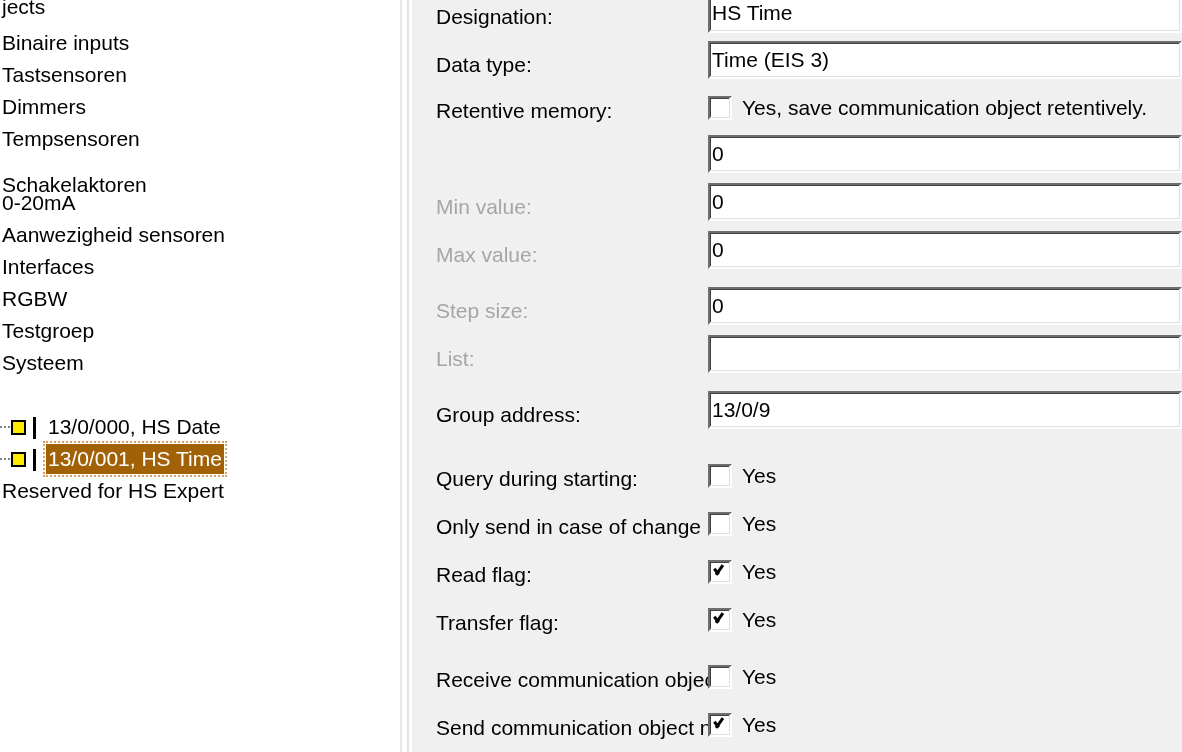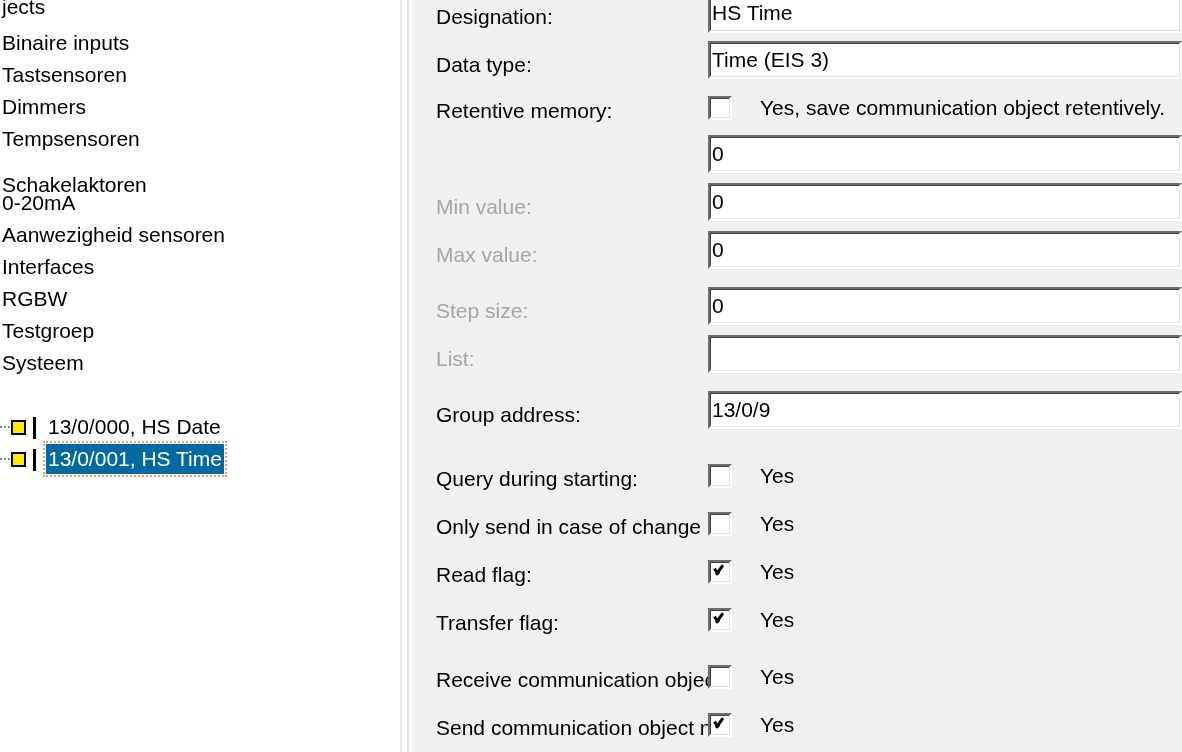--- a/index.html
+++ b/index.html
@@ -40,21 +40,21 @@
     font-size: 21px;
     color: #000000;
   }
   .tree-label {
     display: inline-block;
     vertical-align: middle;
     line-height: 30px;
     padding: 0 2px;
   }
   .tree-row.selected .tree-label {
-    background: #0369a1;
+    background: #a16207;
     color: #ffffff;
     outline: 2px dotted #d9a066;
     outline-offset: 1px;
   }
   .tree-gutter {
     display: inline-block;
     position: relative;
     width: 46px;
     height: 32px;
     vertical-align: middle;
@@ -188,21 +188,21 @@
   .fcheck .tick:after {
     content: "";
     position: absolute;
     left: 5px; top: 2px;
     width: 3px; height: 12px;
     background: #000;
     transform: rotate(35deg);
   }
   .ftext {
     position: absolute;
-    left: 348px;
+    left: 330px;
     top: 0;
     height: 42px;
     line-height: 42px;
     font-size: 21px;
     color: #000000;
     white-space: nowrap;
   }
 </style>
 </head>
 <body>
@@ -217,20 +217,21 @@
       <div class="tree-row" style="top: 122px;"><span style="display: inline-block; width: 0px;"></span><span class="tree-label">Tempsensoren</span></div>
       <div class="tree-row" style="top: 168px;"><span style="display: inline-block; width: 0px;"></span><span class="tree-label">Schakelaktoren</span></div>
       <div class="tree-row" style="top: 186px;"><span style="display: inline-block; width: 0px;"></span><span class="tree-label">0-20mA</span></div>
       <div class="tree-row" style="top: 218px;"><span style="display: inline-block; width: 0px;"></span><span class="tree-label">Aanwezigheid sensoren</span></div>
       <div class="tree-row" style="top: 250px;"><span style="display: inline-block; width: 0px;"></span><span class="tree-label">Interfaces</span></div>
       <div class="tree-row" style="top: 282px;"><span style="display: inline-block; width: 0px;"></span><span class="tree-label">RGBW</span></div>
       <div class="tree-row" style="top: 314px;"><span style="display: inline-block; width: 0px;"></span><span class="tree-label">Testgroep</span></div>
       <div class="tree-row" style="top: 346px;"><span style="display: inline-block; width: 0px;"></span><span class="tree-label">Systeem</span></div>
       <div class="tree-row" style="top: 410px;"><span class="tree-gutter"><span class="dotline"></span><span class="objbox"></span><span class="vbar"></span></span><span class="tree-label">13/0/000, HS Date</span></div>
       <div class="tree-row selected" style="top: 442px;"><span class="tree-gutter"><span class="dotline"></span><span class="objbox"></span><span class="vbar"></span></span><span class="tree-label">13/0/001, HS Time</span></div>
+      <div class="tree-row" style="top: 474px;"><span style="display: inline-block; width: 0px;"></span><span class="tree-label">Reserved for HS Expert</span></div>
     </div>
 
   <div id="splitter">
     <div class="sp-line-a"></div>
     <div class="sp-line-b"></div>
   </div>
 
   <div id="form-panel">
       <div class="frow" style="top: -7px;">
         <div class="flabel">Designation:</div>

